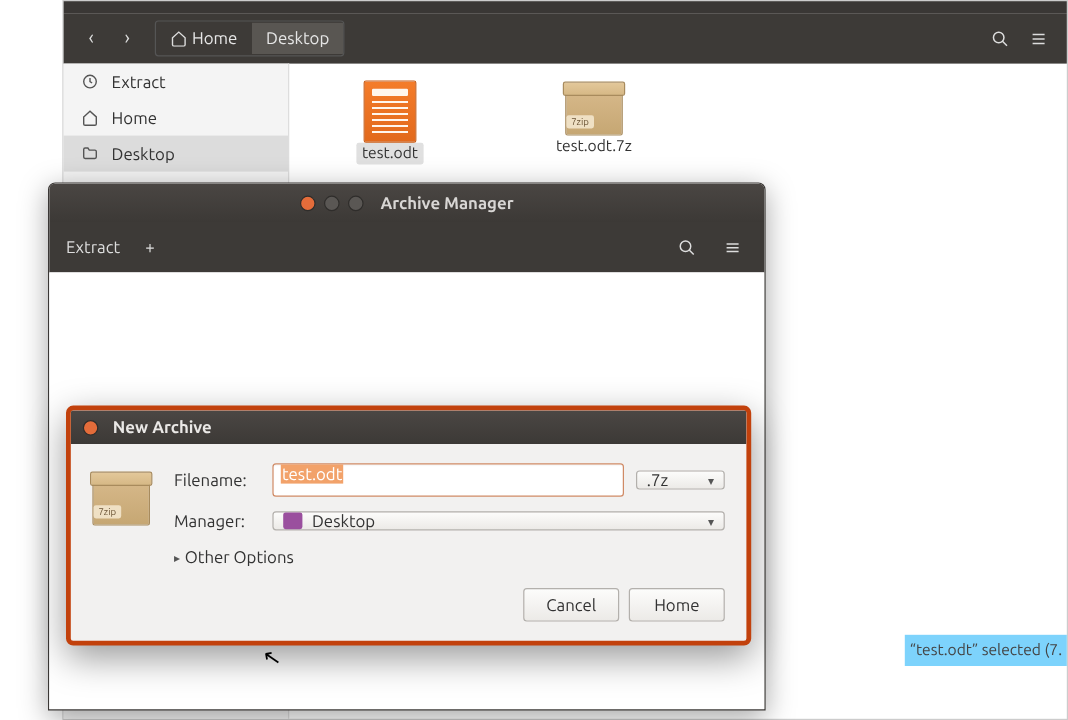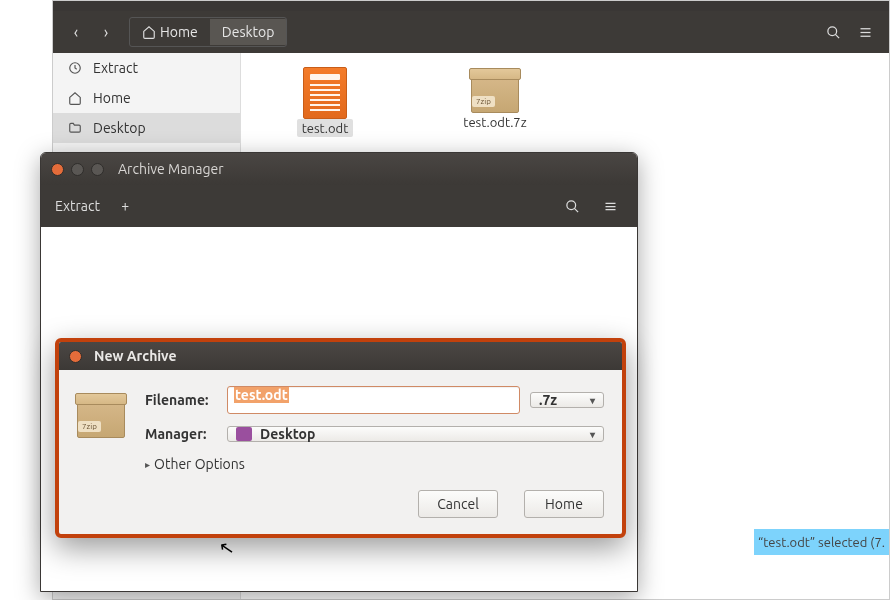--- a/index.html
+++ b/index.html
@@ -84,21 +84,21 @@
   
   .am {
     position: absolute; left: 40px; top: 152px; width: 598px; height: 440px;
     background: #f7f6f5; border: 1px solid #3a3735; border-radius: 6px 6px 0 0;
     box-shadow: 0 6px 24px rgba(0,0,0,0.35);
     overflow: hidden;
   }
   .am-titlebar {
     height: 32px; background: linear-gradient(#4a4643,#3c3936);
     display: flex; align-items: center; padding: 0 10px; color: #d8d6d4;
-    font-size: 14px; font-weight: 400;
+    font-size: 14px; font-weight: 700; justify-content: center;
   }
   .winbtns { display:flex; gap:7px; margin-right: 14px; }
   .winbtn { width: 13px; height: 13px; border-radius: 50%; background:#5a5754; border:1px solid #2f2d2b; }
   .winbtn.close { background:#e46c3a; }
   .am-toolbar {
     height: 42px; background: #3d3a37; display:flex; align-items:center;
     padding: 0 14px; color:#ddd; font-size:14px; gap: 12px;
   }
   .am-toolbar .spacer { flex:1; }
   .am-toolbar .tb { display:flex; align-items:center; justify-content:center; width:26px; height:26px; }
@@ -114,21 +114,21 @@
   .dlg-titlebar {
     height: 28px; background: linear-gradient(#4b4744,#3c3936);
     display:flex; align-items:center; padding:0 10px; color:#eae8e6;
     font-size: 14px; font-weight:600;
   }
   .dlg-titlebar .winbtn { margin-right: 12px; }
   .dlg-body { padding: 16px 18px 14px 18px; display:flex; gap: 16px; }
   .dlg-icon { width: 52px; display:flex; align-items:flex-start; padding-top:6px; }
   .dlg-icon .box-icon { width:48px; height:40px; }
   .dlg-form { flex:1; display:flex; flex-direction:column; gap: 12px; font-size:14px; color:#333; }
-  .row { display:flex; align-items:center; gap: 10px; font-weight: bold; }
+  .row { display:flex; align-items:center; gap: 10px; }
   .row .lbl { width: 72px; text-align:left; }
   .txt {
     flex:1; height:28px; border:1px solid #d08a65; border-radius:3px;
     background:#fff; padding:0 6px; font-size:14px; color:#333;
     box-shadow: inset 0 1px 1px rgba(0,0,0,0.06);
   }
   .txt .sel { background:#f2a26a; color:#fff; padding:0 1px; }
   .combo {
     height:16px; border:1px solid #b3b0ac; border-radius:3px;
     background: linear-gradient(#fcfcfb,#eceae7);
@@ -136,21 +136,21 @@
     min-width: 74px; justify-content:space-between;
   }
   .combo .arrow { font-size:10px; color:#555; margin-left:10px; }
   .loc-combo { flex:1; }
   .loc-combo .loc-ic {
     width:16px; height:14px; background:#9a4f9e; border-radius:2px; margin-right:8px;
     display:inline-block;
   }
   .disclose { display:flex; align-items:center; gap:4px; font-size:14px; color:#333; margin-top:2px; }
   .disclose .tri { font-size:10px; color:#555; }
-  .dlg-buttons { display:flex; justify-content:flex-end; gap:26px; padding: 4px 18px 16px 18px; }
+  .dlg-buttons { display:flex; justify-content:flex-end; gap:8px; padding: 4px 18px 16px 18px; }
   .btn {
     min-width: 80px; height:28px; border:1px solid #b3b0ac; border-radius:3px;
     background: linear-gradient(#fcfcfb,#eceae7); font-size:14px; color:#333;
     display:flex; align-items:center; justify-content:center;
   }
 
   .cursor {
     position:absolute; left:219px; top:537px; font-size:18px; color:#000;
     transform: rotate(-10deg);
   }

